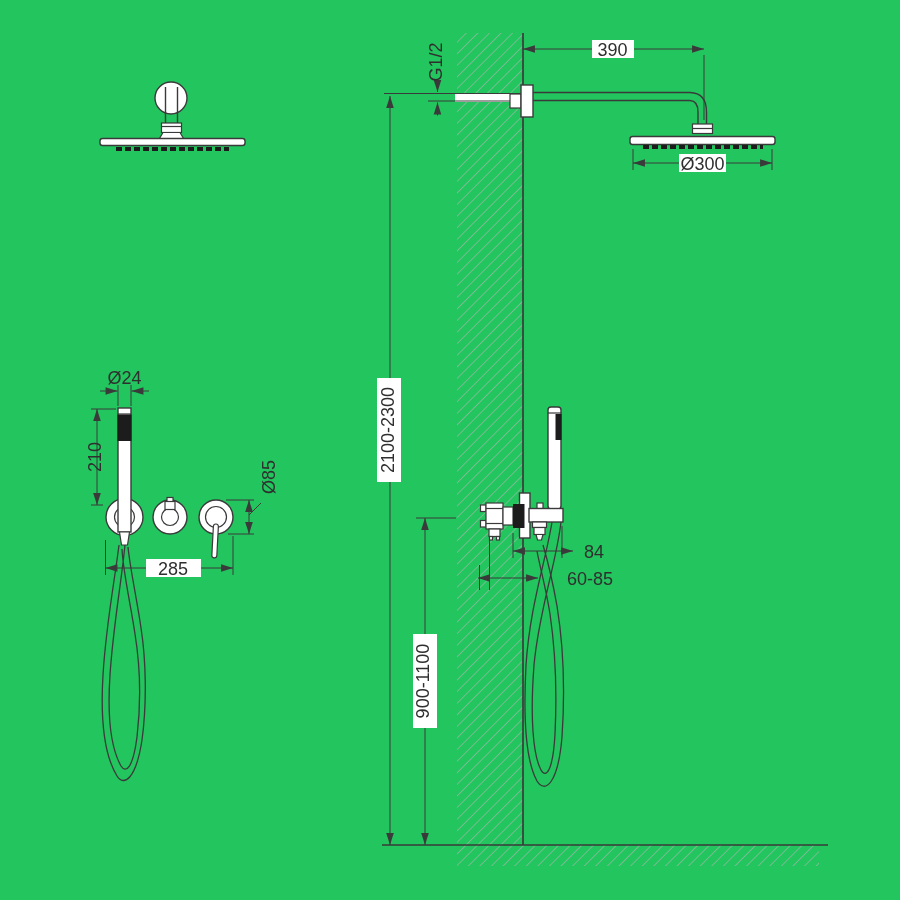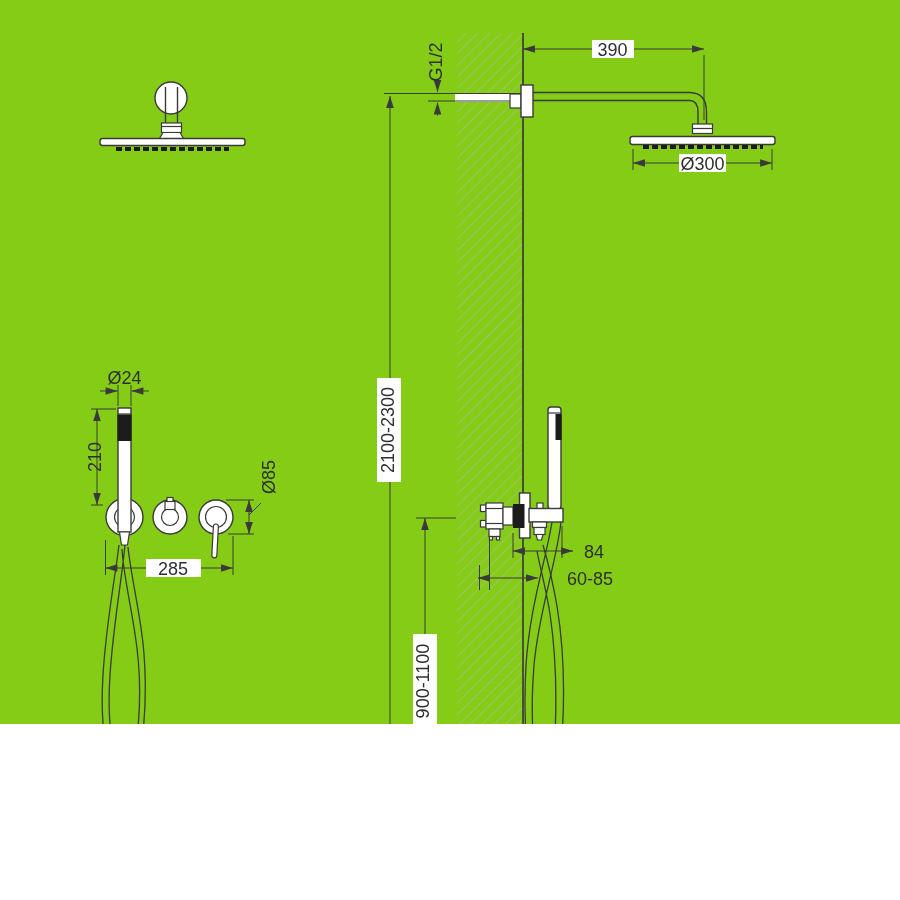--- a/index.html
+++ b/index.html
@@ -1,16 +1,16 @@
 <!DOCTYPE html>
 <html><head>
 <meta charset="utf-8">
 <style>
   html,body{margin:0;padding:0;background:#ffffff;}
-  #stage{position:relative;width:900px;height:724px;background:#84cc16;overflow:hidden;}
+  #stage{position:relative;width:900px;height:900px;background:#22c55e;overflow:hidden;}
   svg{position:absolute;left:0;top:0;}
   .ln{stroke:#3a3a3a;stroke-width:1.4;fill:none;}
   .lnf{stroke:#3a3a3a;stroke-width:1.4;fill:#ffffff;}
   .ln2{stroke:#3a3a3a;stroke-width:1.2;fill:none;}
   .lnf2{stroke:#3a3a3a;stroke-width:1.2;fill:#ffffff;}
   .thick{stroke:#3a3a3a;stroke-width:1.7;fill:none;}
   .dim{stroke:#3a3a3a;stroke-width:1;fill:none;}
   .dk{fill:#1c1c1c;stroke:none;}
   .mask{fill:#ffffff;stroke:none;}
   .hose{stroke:#3a3a3a;stroke-width:1.3;fill:none;}

